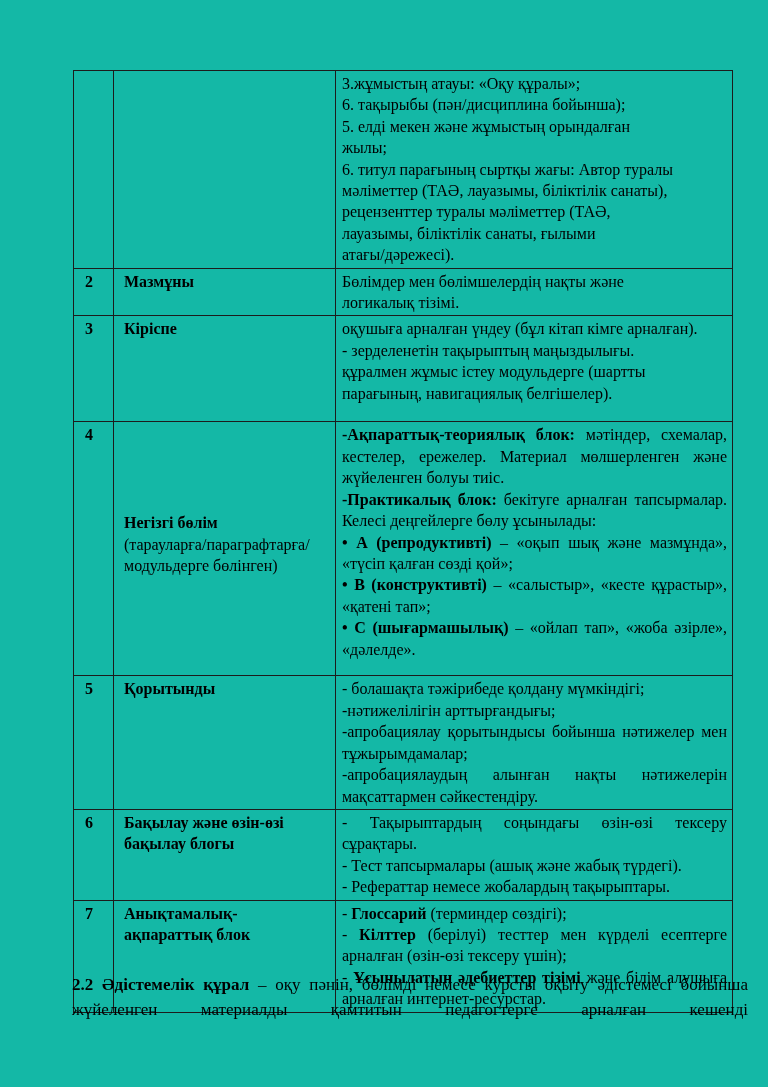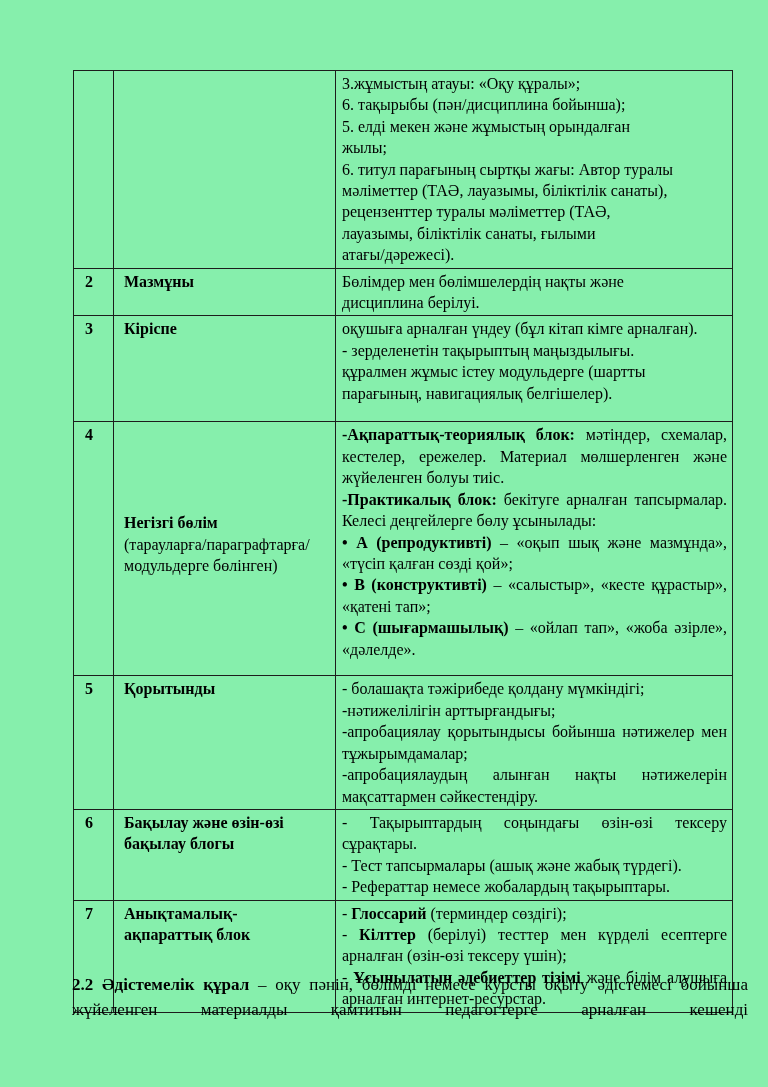--- a/index.html
+++ b/index.html
@@ -3,21 +3,21 @@
 <meta charset="utf-8">
 <style>
   html, body { margin: 0; padding: 0; background: #ffffff; }
   body {
     width: 768px; height: 1087px;
     font-family: "Liberation Serif", serif;
     color: #000000;
     position: relative;
     overflow: hidden;
   }
-  .page { position: relative; width: 768px; height: 1087px; background: #86efac; }
+  .page { position: relative; width: 768px; height: 1087px; background: #14b8a6; }
 
   table.doc-table {
     position: absolute; left: 73px; top: 70px;
     width: 659px;
     border-collapse: collapse;
     table-layout: fixed;
     font-size: 16px;
     line-height: 21.4px;
   }
   col.c-num { width: 40px; }
@@ -99,21 +99,21 @@
             <div class="para align-left"><span>атағы/дәрежесі).</span></div>
           </td>
       </tr>
       <tr class="r2">
         <td class="num">2</td>
         <td class="label">
             <div class="para align-left"><b>Мазмұны</b></div>
           </td>
         <td class="content">
             <div class="para align-left"><span>Бөлімдер мен бөлімшелердің нақты және</span></div>
-            <div class="para align-left"><span>дисциплина берілуі.</span></div>
+            <div class="para align-left"><span>логикалық тізімі.</span></div>
           </td>
       </tr>
       <tr class="r3">
         <td class="num">3</td>
         <td class="label">
             <div class="para align-left"><b>Кіріспе</b></div>
           </td>
         <td class="content">
             <div class="para align-justify"><span>оқушыға арналған үндеу (бұл кітап кімге арналған).</span></div>
             <div class="para align-left"><span>- зерделенетін тақырыптың маңыздылығы.</span></div>

